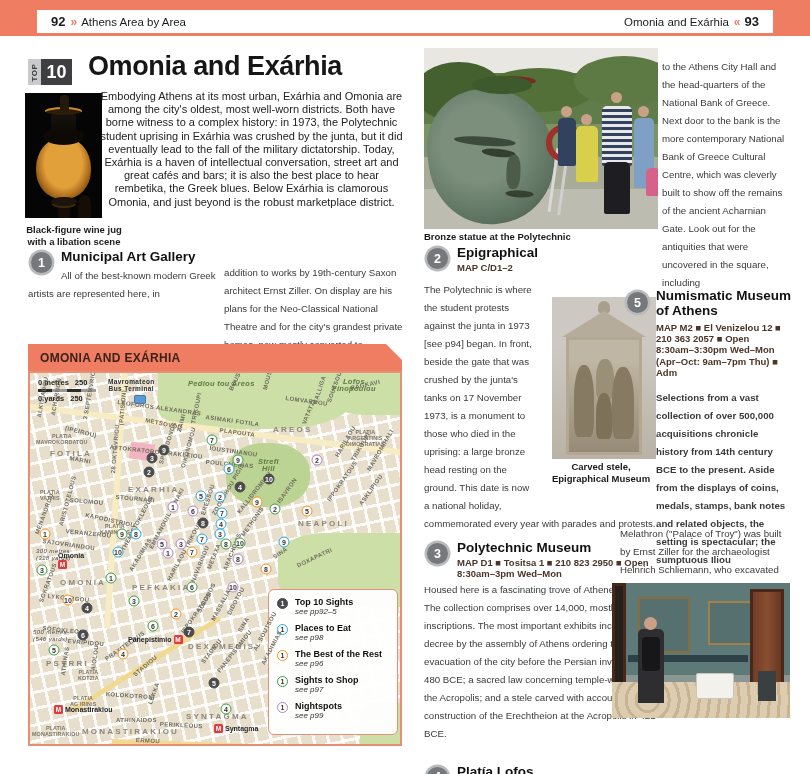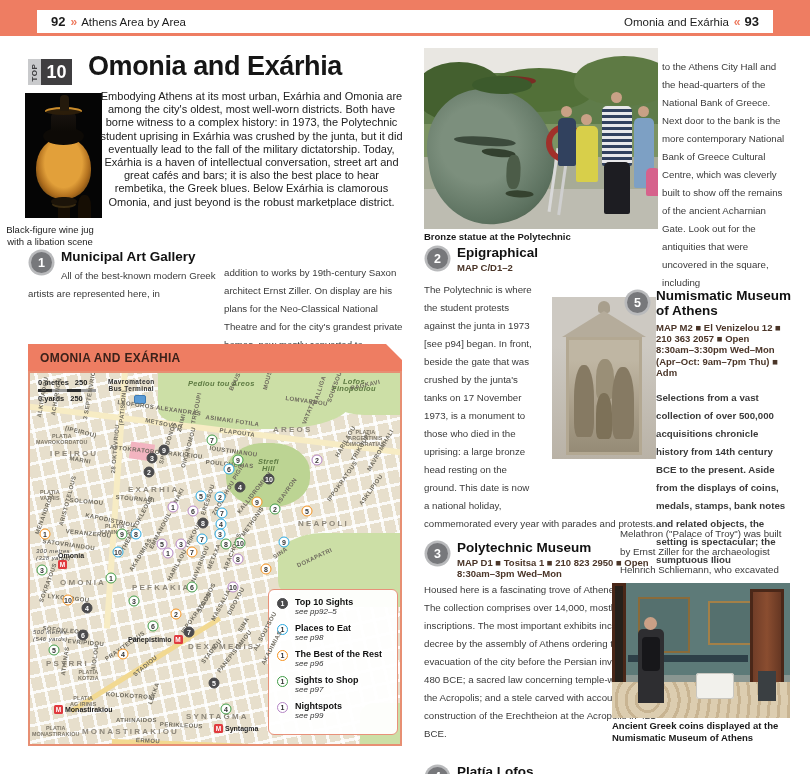--- a/index.html
+++ b/index.html
@@ -23,21 +23,21 @@
   
   .jug{position:absolute;left:25px;top:93px;width:77px;height:125px;background:#050505;overflow:hidden;}
   .jug .body{position:absolute;left:11px;top:44px;width:55px;height:62px;border-radius:50% 50% 46% 46%;background:radial-gradient(ellipse at 50% 42%,#e2a03a 0 48%,#b06f1e 66%,#3a2508 92%);}
   .jug .fig1{position:absolute;left:22px;top:60px;width:12px;height:26px;background:#160e04;border-radius:40% 40% 20% 20%;}
   .jug .fig2{position:absolute;left:42px;top:58px;width:13px;height:28px;background:#160e04;border-radius:40% 40% 20% 20%;}
   .jug .shoulder{position:absolute;left:18px;top:34px;width:41px;height:18px;border-radius:50%;background:#0d0a06;}
   .jug .neck{position:absolute;left:26px;top:18px;width:25px;height:20px;background:linear-gradient(#1a1410,#0d0a06);border-radius:30% 30% 0 0;}
   .jug .rim{position:absolute;left:20px;top:14px;width:37px;height:8px;border-radius:50%;background:#2b1d0a;box-shadow:inset 0 2px 0 #c98c2c;}
   .jug .handle{position:absolute;left:35px;top:2px;width:9px;height:16px;background:#241a0c;border-radius:4px 4px 0 0;}
   .jug .foot{position:absolute;left:26px;top:104px;width:26px;height:9px;background:#1c1409;border-radius:50%;box-shadow:0 3px 0 -1px #3a2c12;}
-  .jugcap{position:absolute;left:0;top:224px;width:100px;text-align:center;font-size:9.5px;font-weight:400;line-height:11.5px;color:#1c1c1c;}
+  .jugcap{position:absolute;left:24px;top:224px;width:100px;text-align:center;font-size:9.5px;font-weight:700;line-height:11.5px;color:#1c1c1c;}
   .intro{position:absolute;left:100px;top:90px;width:303px;font-size:11px;line-height:13.2px;text-align:center;color:#222;}
 
   
   .badge{width:21px;height:21px;border-radius:50%;background:#77787b;color:#fff;font-size:12.5px;font-weight:700;display:flex;align-items:center;justify-content:center;box-shadow:0 0 0 2.5px #b9babc;flex:0 0 auto;}
   .e-badge{float:left;margin:2px 9px 4px 3px;}
   .e-title{font-size:13.5px;font-weight:800;line-height:14.5px;color:#111;margin:0;}
   .e-details{font-size:9.5px;font-weight:700;line-height:11.2px;color:#4a3528;margin:1px 0 2px 0;}
   .e-body{font-size:9.7px;line-height:18px;color:#3a3a3a;margin:2px 0 0 0;}
   .col1a{position:absolute;left:28px;top:250px;width:188px;}
   .col1b{position:absolute;left:224px;top:264px;width:179px;}
@@ -243,21 +243,21 @@
     <div class="ml park-lb" style="left: 158px; top: 8px;">Pediou tou Areos</div>
         <div class="ml park-lb" style="left: 302px; top: 6px;">Lofos
 Finopoulou</div>
         <div class="ml park-lb" style="left: 228px; top: 86px;">Strefi
 Hill</div>
         <div class="ml district" style="left: 243px; top: 54px;">AREOS</div>
         <div class="ml district" style="left: 98px; top: 114px;">EXARHIA</div>
         <div class="ml district" style="left: 268px; top: 148px;">NEAPOLI</div>
         <div class="ml district" style="left: 30px; top: 207px;">OMONIA</div>
         <div class="ml district" style="left: 102px; top: 212px;">PEFKAKIA</div>
-        <div class="ml district" style="left: 20px; top: 78px;">IPEIROU</div>
+        <div class="ml district" style="left: 20px; top: 78px;">FOTILA</div>
         <div class="ml district" style="left: 16px; top: 288px;">PSYRRI</div>
         <div class="ml district" style="left: 52px; top: 356px;">MONASTIRAKIOU</div>
         <div class="ml district" style="left: 156px; top: 341px;">SYNTAGMA</div>
         <div class="ml district" style="left: 158px; top: 271px;">DEXAMENIS</div>
         <div class="ml poi" style="left: 78px; top: 5px;">Mavromateon
 Bus Terminal</div>
         <div class="ml platia" style="left: 6px; top: 60px;">PLATIA
 MAVROKORDATOU</div>
         <div class="ml platia" style="left: 10px; top: 116px;">PLATIA
 VATHIS</div>
@@ -469,20 +469,21 @@
   <div class="stele">
     <div class="knob"></div>
     <div class="ped"></div>
     <div class="slab">
       <div class="fg" style="left:8px;top:28px;width:20px;height:72px;"></div>
       <div class="fg" style="left:30px;top:22px;width:18px;height:40px;background:#9a8f77;"></div>
       <div class="fg" style="left:46px;top:30px;width:22px;height:72px;"></div>
       <div class="fg" style="left:30px;top:56px;width:16px;height:46px;background:#7d7158;"></div>
     </div>
   </div>
+  <div class="cap cap2">Carved stele, Epigraphical Museum</div>
 
   <p class="e-body rc-cont">to the Athens City Hall and the head-quarters of the National Bank of Greece. Next door to the bank is the more contemporary National Bank of Greece Cultural Centre, which was cleverly built to show off the remains of the ancient Acharnian Gate. Look out for the antiquities that were uncovered in the square, including</p>
 
   <div class="badge e5badge">5</div>
   <h3 class="e-title e5title">Numismatic Museum of Athens</h3>
   <p class="e-details e5details">MAP M2 ■ El Venizelou 12 ■ 210 363 2057 ■ Open 8:30am–3:30pm Wed–Mon (Apr–Oct: 9am–7pm Thu) ■ Adm</p>
   <p class="e-body e5body">Selections from a vast collection of over 500,000 acquisitions chronicle history from 14th century BCE to the present. Aside from the displays of coins, medals, stamps, bank notes and related objects, the setting is spectacular; the sumptuous Iliou</p>
   <p class="e-body e5wide">Melathron ("Palace of Troy") was built by Ernst Ziller for the archaeologist Heinrich Schliemann, who excavated Troy and Mycenae.</p>
 
   <div class="photo2">
@@ -491,15 +492,14 @@
     <div class="door" style="left:138px;top:6px;width:34px;height:104px;"></div>
     <div class="door" style="left:0px;top:0px;width:14px;height:120px;background:#26201a;"></div>
     <div class="table" style="left:16px;top:72px;width:120px;height:7px;"></div>
     <div class="floor"></div>
     <div class="radiator" style="left:84px;top:90px;width:38px;height:26px;"></div>
     <div class="table" style="left:146px;top:88px;width:18px;height:30px;background:#3a3f42;"></div>
     <div class="visitor-body" style="left:26px;top:46px;width:26px;height:74px;"></div>
     <div class="visitor-pack" style="left:30px;top:54px;width:18px;height:34px;"></div>
     <div class="visitor-head" style="left:32px;top:34px;width:13px;height:13px;"></div>
   </div>
-  <div class="cap cap3">Ancient Greek coins displayed at the Numismatic Museum of Athens</div>
 
 </div>
 
 </body></html>

